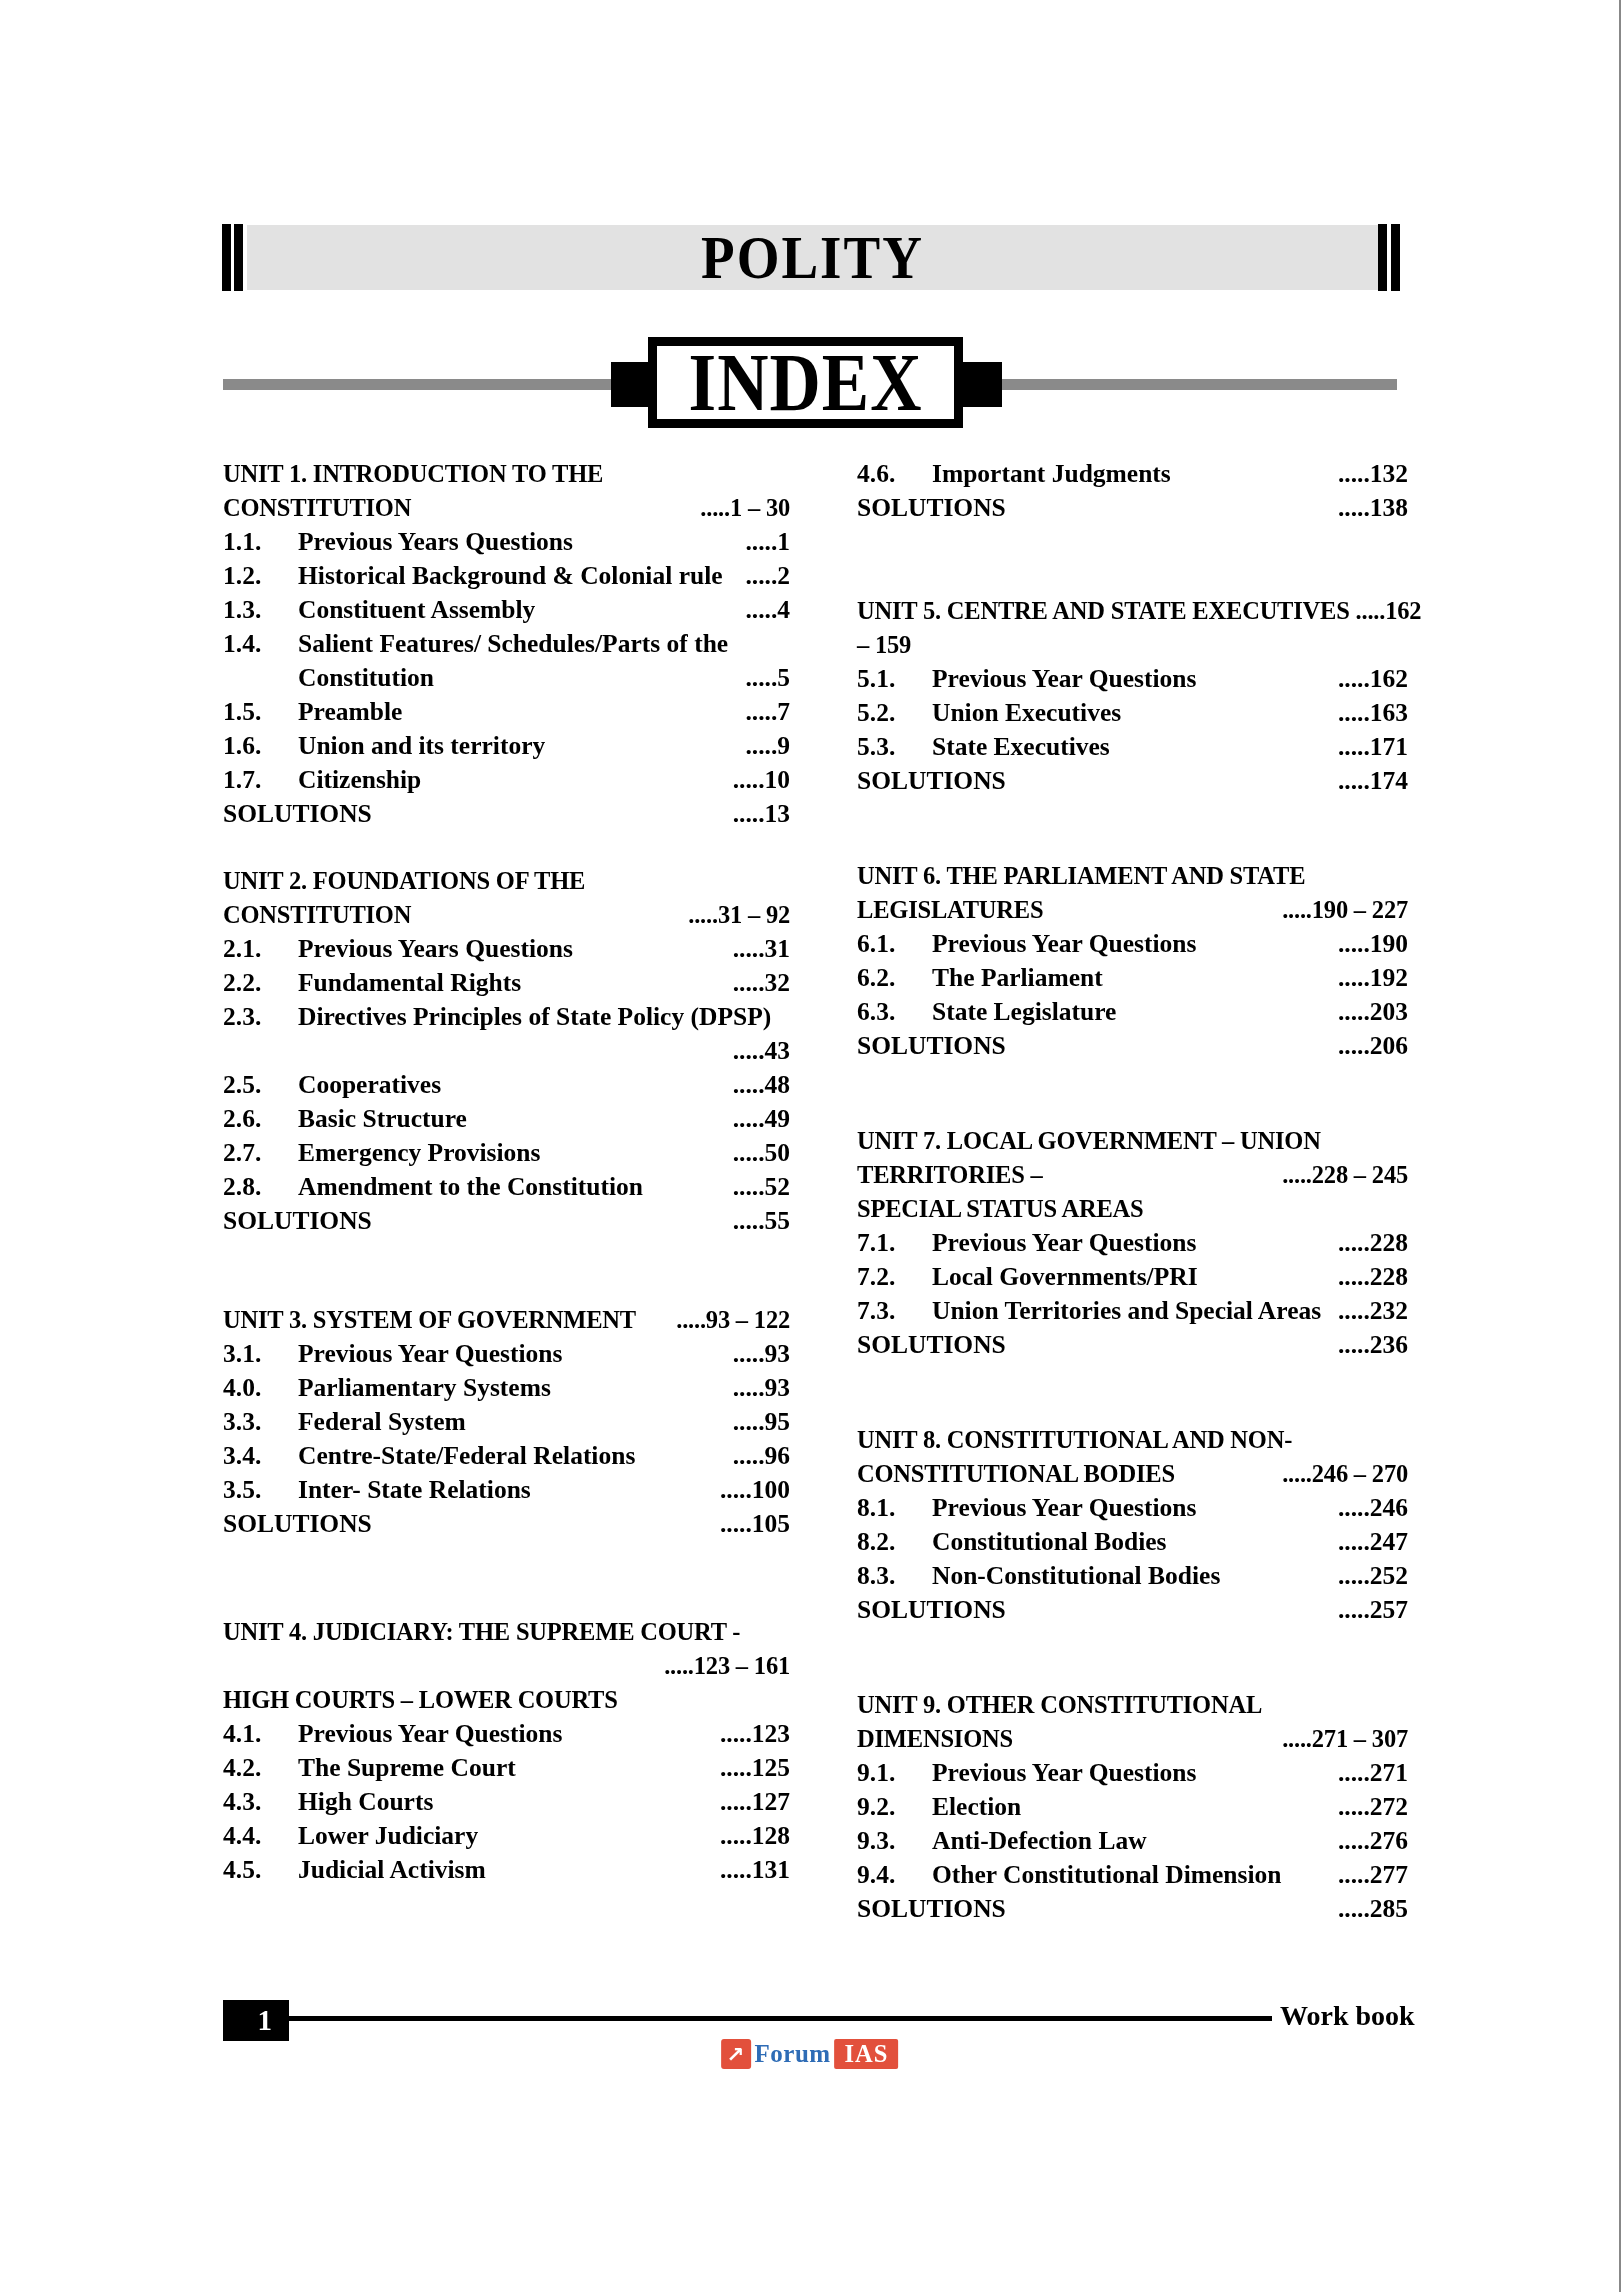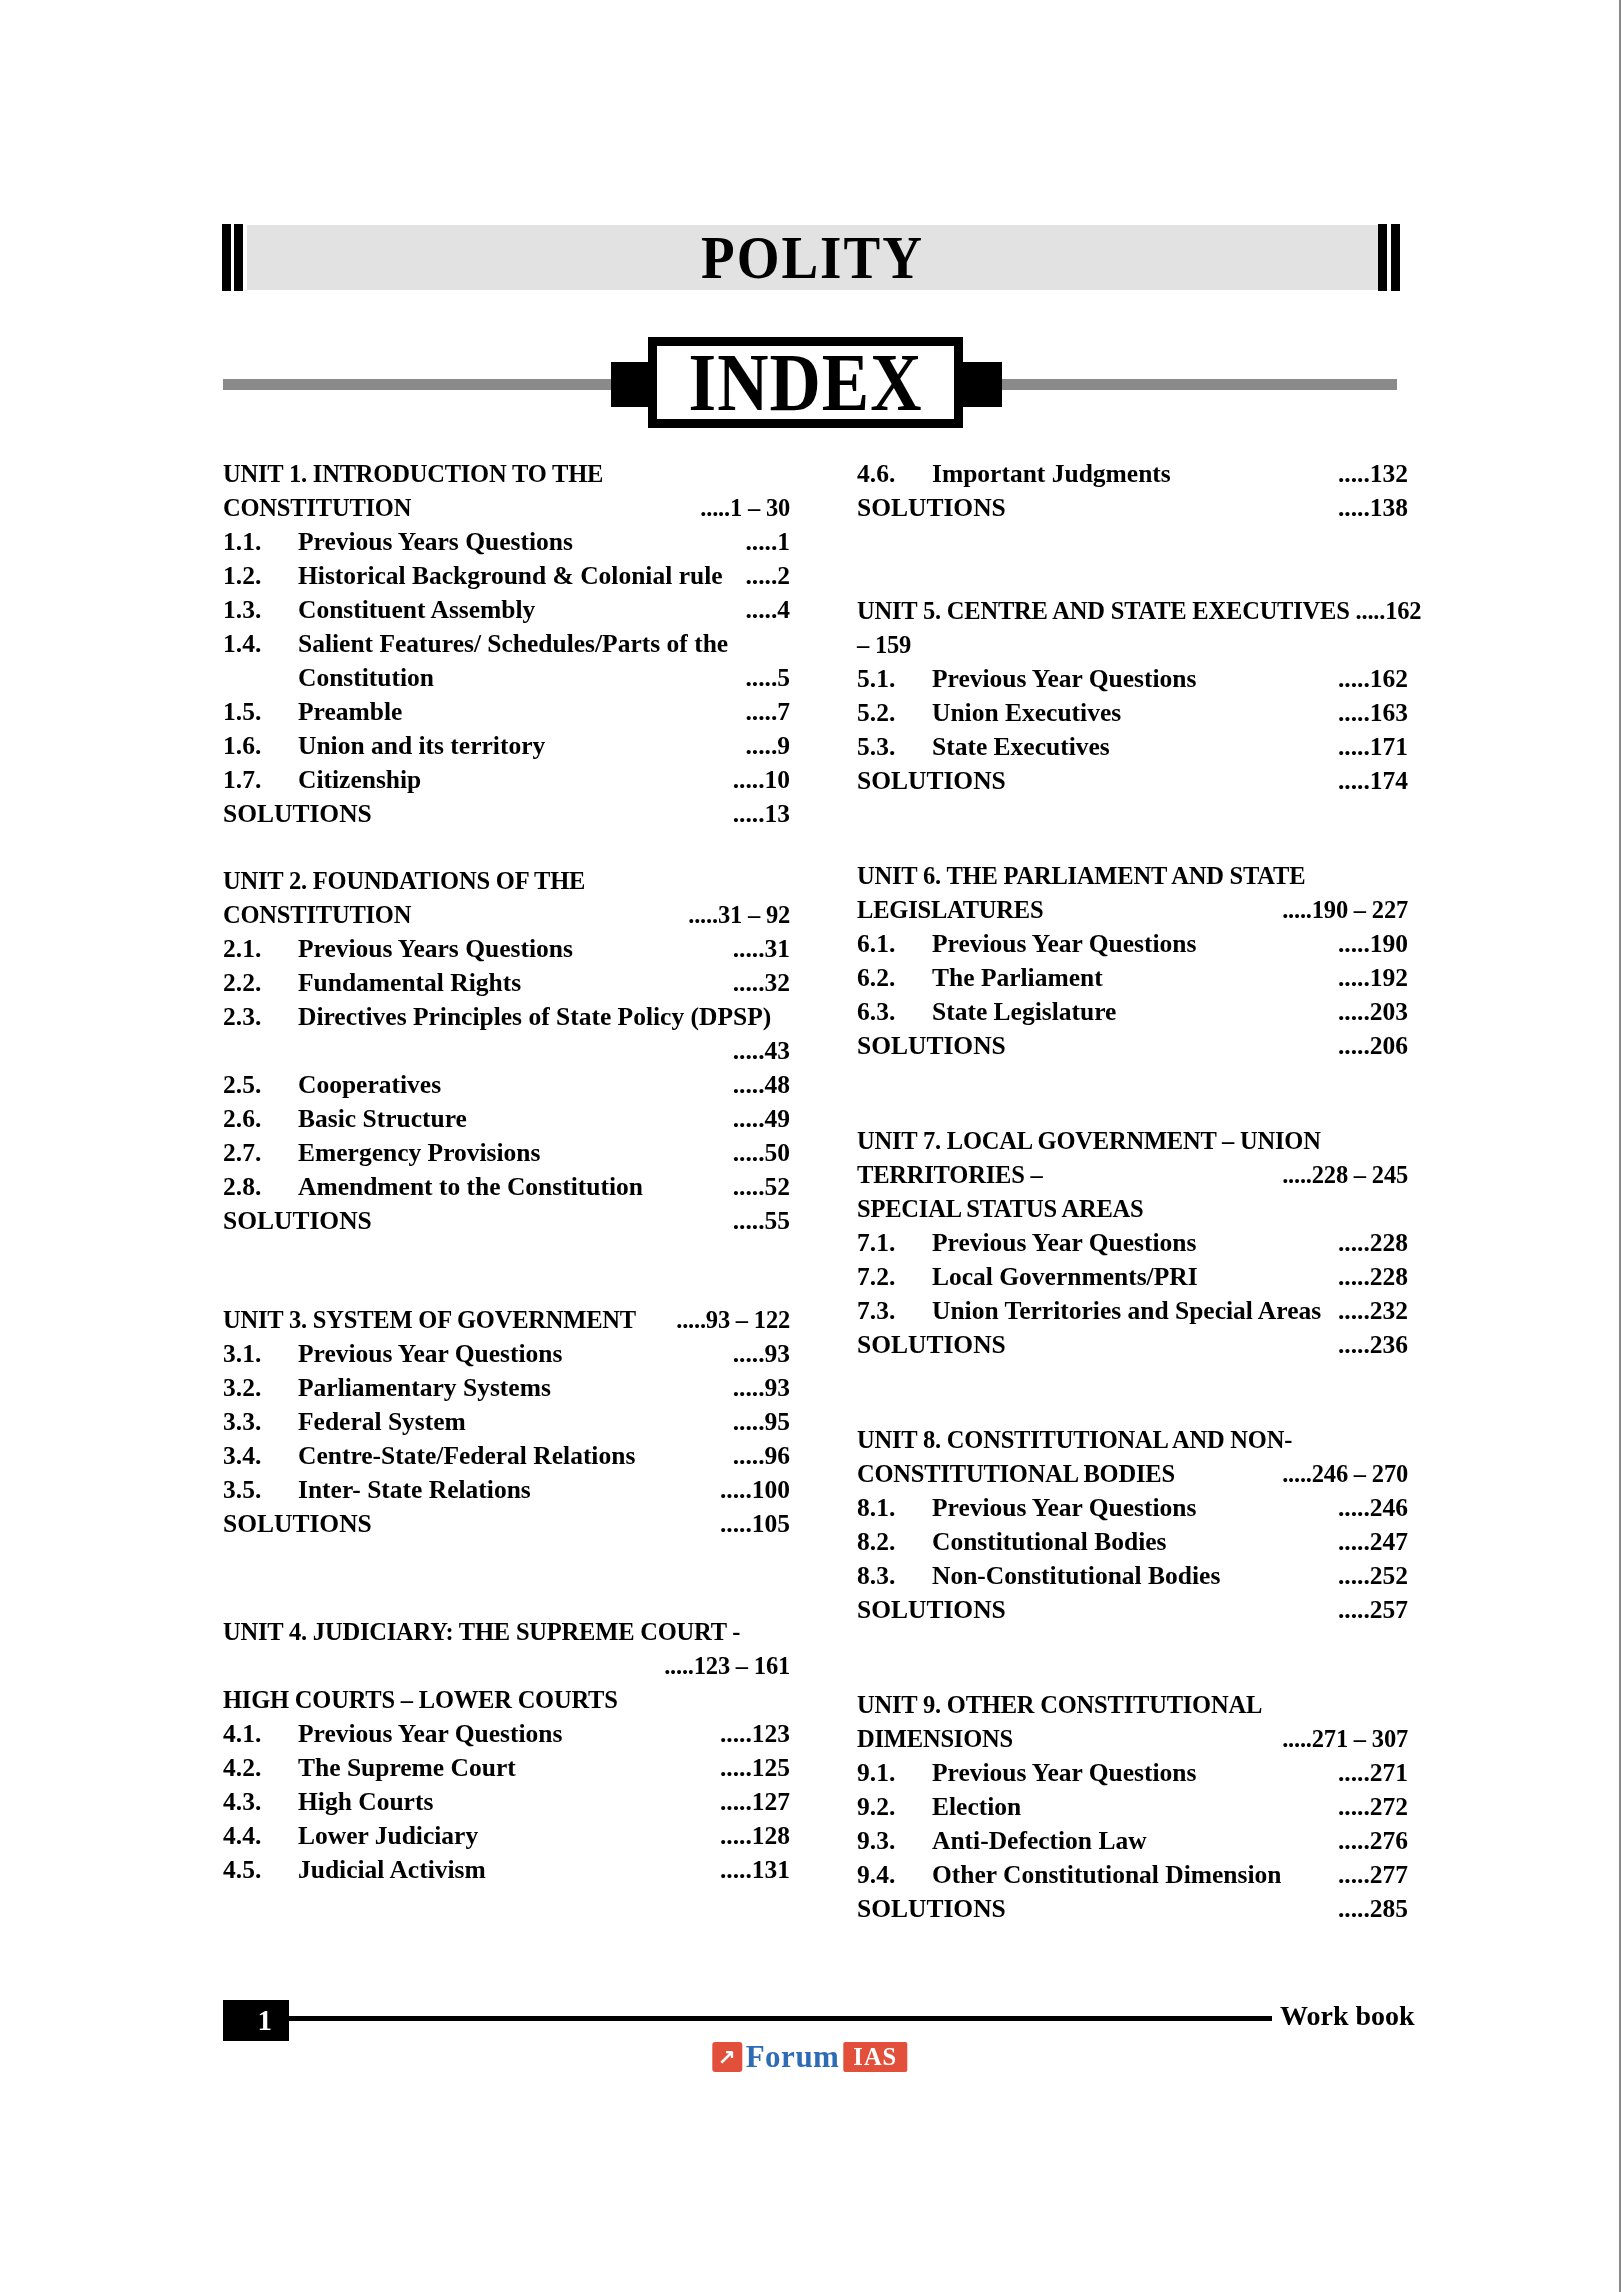--- a/index.html
+++ b/index.html
@@ -74,21 +74,21 @@
     position:absolute; left:50%; top:2039px; transform:translateX(-50%);
     display:flex; align-items:center;
   }
   .logo-arrow {
     width:30px; height:30px; background:var(--logo-red,#e2503c); color:#fff;
     display:flex; align-items:center; justify-content:center;
     font-size:21.6px; font-weight:bold; border-radius:2.9px;
     font-family:"DejaVu Sans", sans-serif;
   }
   .logo-forum {
-    color:var(--logo-blue,#2e6cb6); font-size:31px; font-weight:bold;
+    color:var(--logo-blue,#2e6cb6); font-size:25px; font-weight:bold;
     margin-left:3.9px; letter-spacing:0.5px;
   }
   .logo-ias {
     background:var(--logo-red,#e2503c); color:#fff;
     font-size:24.5px; font-weight:bold; line-height:30px; height:30px;
     padding:0 10px; margin-left:3.9px; border-radius:2px; letter-spacing:1px;
   }
 </style>
 </head>
 <body>
@@ -224,21 +224,21 @@
           <div class="h-line">
             <span class="h-left">UNIT 3. SYSTEM OF GOVERNMENT</span>
             <span class="h-right">.....93 – 122</span>
           </div>
           <div class="row">
             <span class="num">3.1.</span>
             <span class="title">Previous Year Questions</span>
             <span class="page-no">.....93</span>
           </div>
           <div class="row">
-            <span class="num">3.2.</span>
+            <span class="num">4.0.</span>
             <span class="title">Parliamentary Systems</span>
             <span class="page-no">.....93</span>
           </div>
           <div class="row">
             <span class="num">3.3.</span>
             <span class="title">Federal System</span>
             <span class="page-no">.....95</span>
           </div>
           <div class="row">
             <span class="num">3.4.</span>

